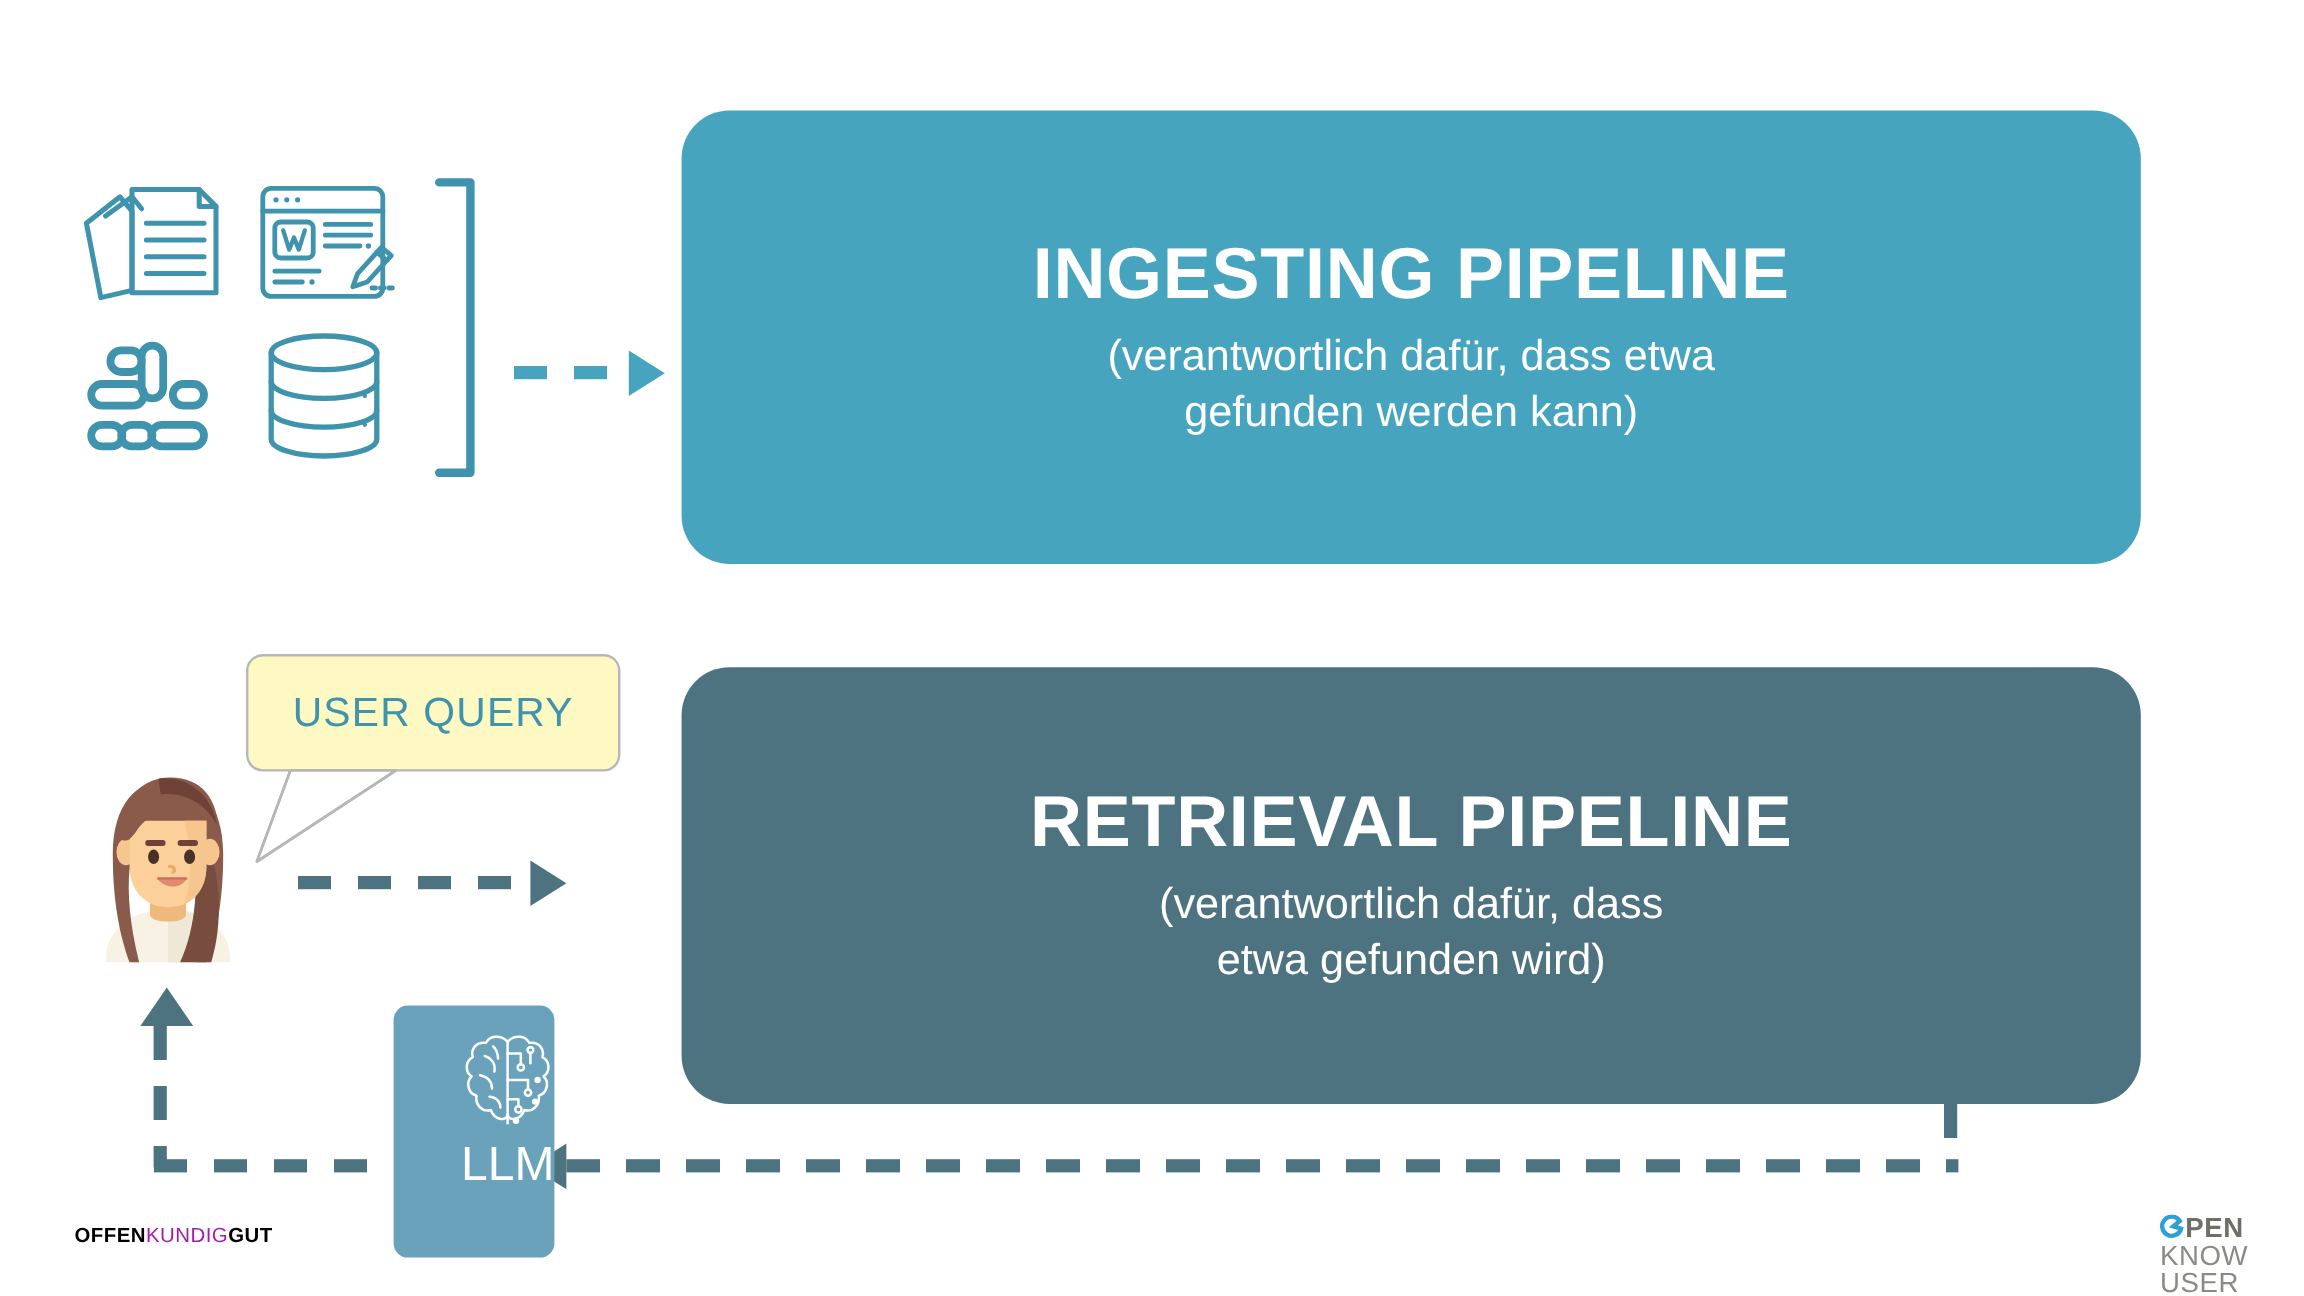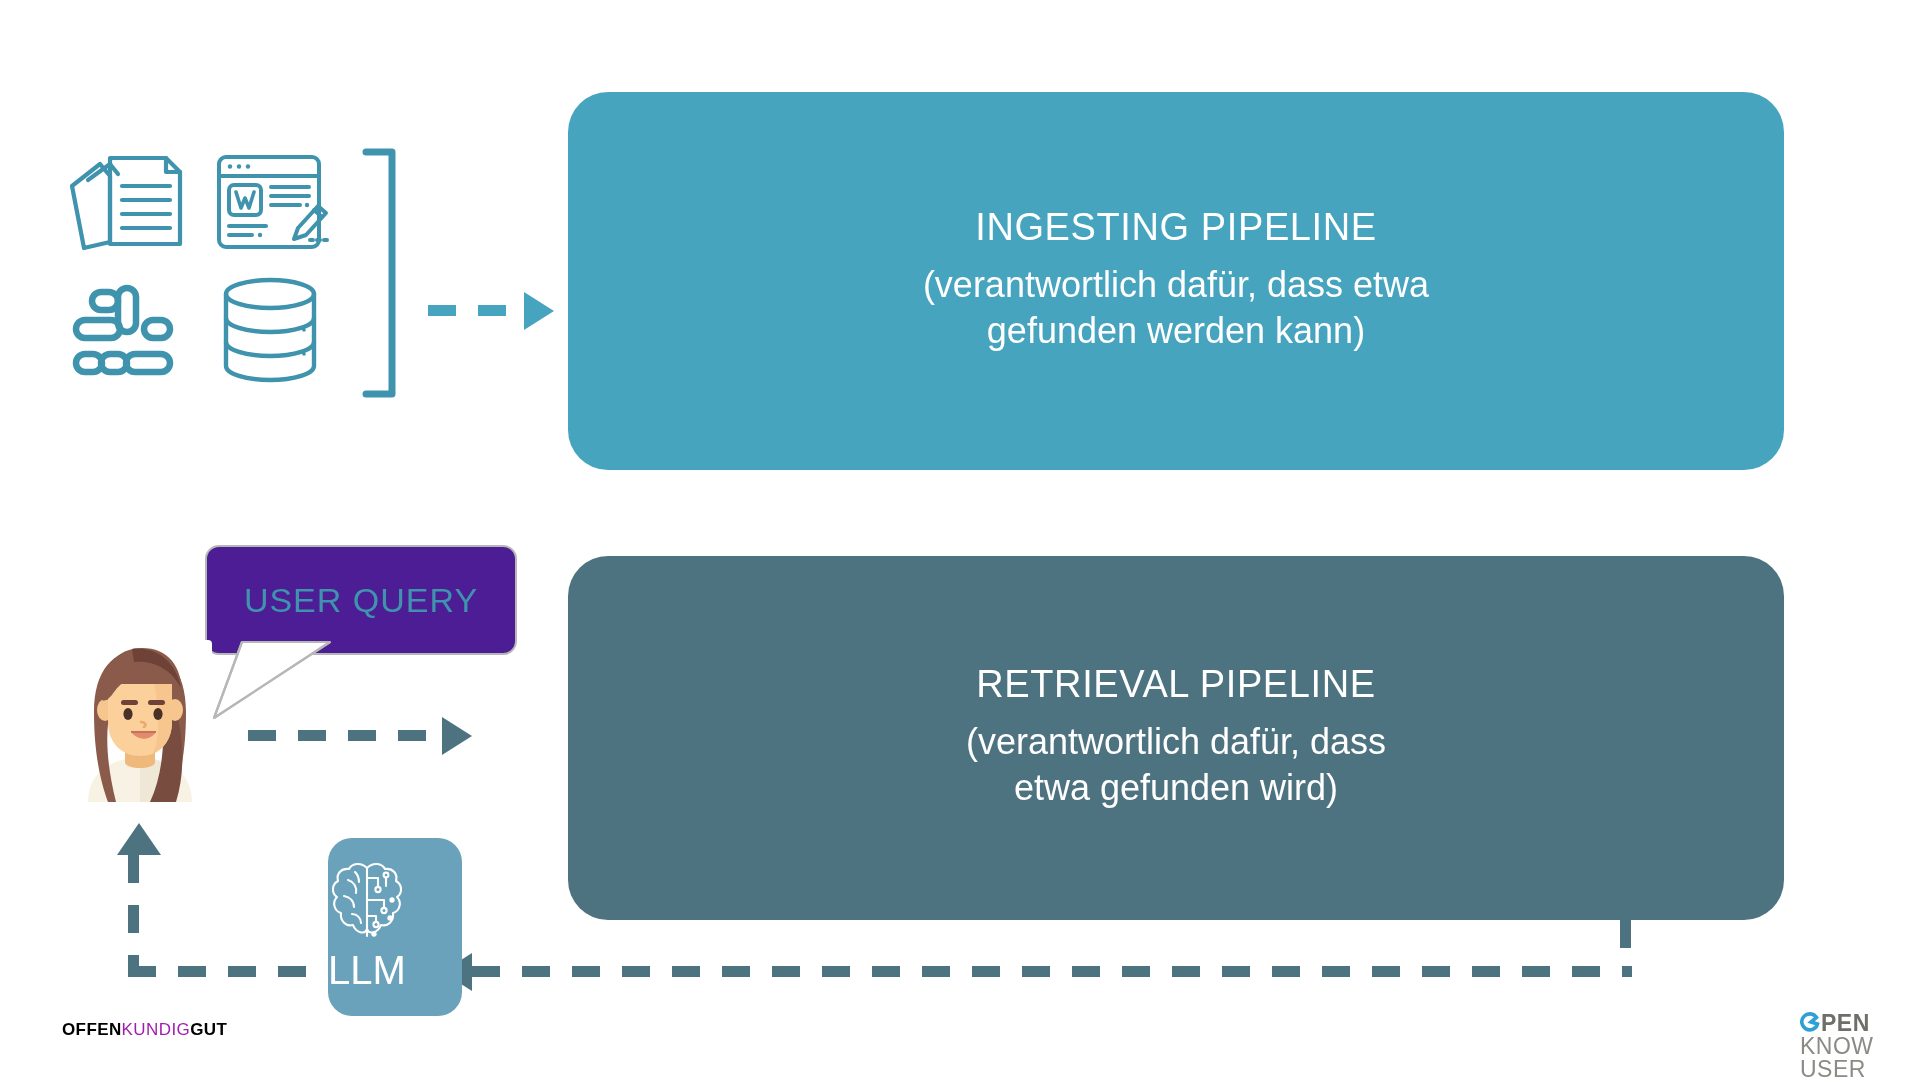--- a/index.html
+++ b/index.html
@@ -15,21 +15,21 @@
     display:flex; flex-direction:column;
     align-items:center; justify-content:center;
     text-align:center;
     color:#ffffff;
     padding:0 60px;
   }
   #ingesting-box{ left:568px; top:92px; width:1216px; height:378px; background:#46A4BF; }
   #retrieval-box{ left:568px; top:556px; width:1216px; height:364px; background:#4E7380; }
 
   .pipeline-title{
-    font-size:38px; font-weight:400; letter-spacing:.6px;
+    font-size:60px; font-weight:700; letter-spacing:.6px;
     line-height:1.05; margin-bottom:14px;
   }
   .pipeline-sub{
     font-size:36px; font-weight:400; line-height:1.28;
     max-width:680px; white-space:pre-line;
   }
   #retrieval-box .pipeline-sub{ max-width:600px; }
 
   
   .icon-grid{ position:absolute; left:66px; top:150px; width:250px; height:230px; }
@@ -76,37 +76,37 @@
   #feedback-head{   left:442px; top:953px; }
   #feedback-stub-v{ left:1620px; top:920px; height:50px;
      background: repeating-linear-gradient(to bottom,#4E7380 0 28px, rgba(0,0,0,0) 28px 50px); }
 
   #return-line-h{ left:128px; top:966px; width:196px; }
   #return-line-v{ left:128px; top:855px; height:118px; }
   #return-head{   left:117px; top:823px; }
 
   
   #speech-bubble{
-    position:absolute; left:205px; top:545px; width:312px; height:110px;
-    border:2px solid #b7b7b7; border-radius:14px; background:#4c1d95;
+    position:absolute; left:205px; top:545px; width:312px; height:98px;
+    border:2px solid #b7b7b7; border-radius:14px; background:#fef9c3;
     display:flex; align-items:center; justify-content:center;
   }
   #speech-bubble-label{
     font-size:34px; color:#3f93ad; letter-spacing:1px;
   }
   #speech-tail{ position:absolute; left:212px; top:640px; width:130px; height:82px; }
 
   
   #avatar{ position:absolute; left:68px; top:640px; width:144px; height:162px; }
 
   
   #llm-box{
-    position:absolute; left:328px; top:838px; width:134px; height:178px;
-    background:#6AA2BC; border-radius:24px;
-    display:flex; flex-direction:column; align-items:flex-start; justify-content:flex-start;
+    position:absolute; left:328px; top:838px; width:134px; height:210px;
+    background:#6AA2BC; border-radius:12px;
+    display:flex; flex-direction:column; align-items:flex-end; justify-content:flex-start;
     padding-top:18px;
   }
   #llm-brain-icon{ width:78px; height:90px; }
   #llm-label{ color:#ffffff; font-size:40px; line-height:1; margin-top:4px; }
 
   
   #okg-logo{
     position:absolute; left:62px; top:1020px;
     font-size:17px; letter-spacing:.4px; color:#8b8472; white-space:nowrap;
   }

